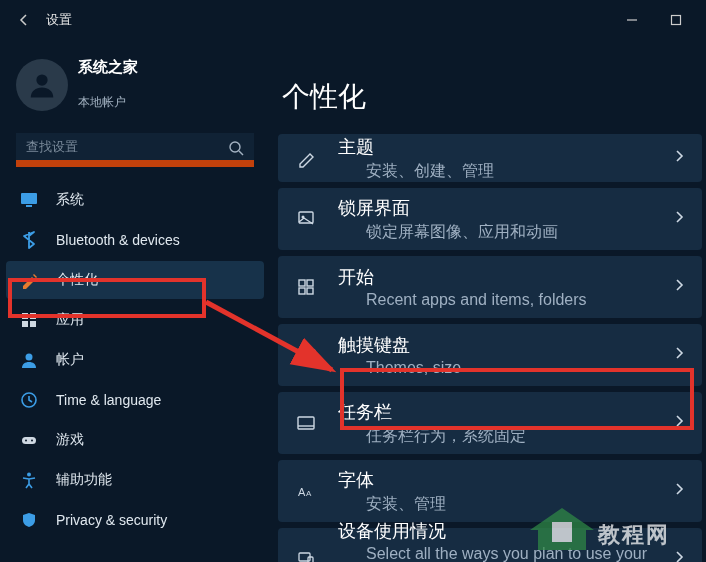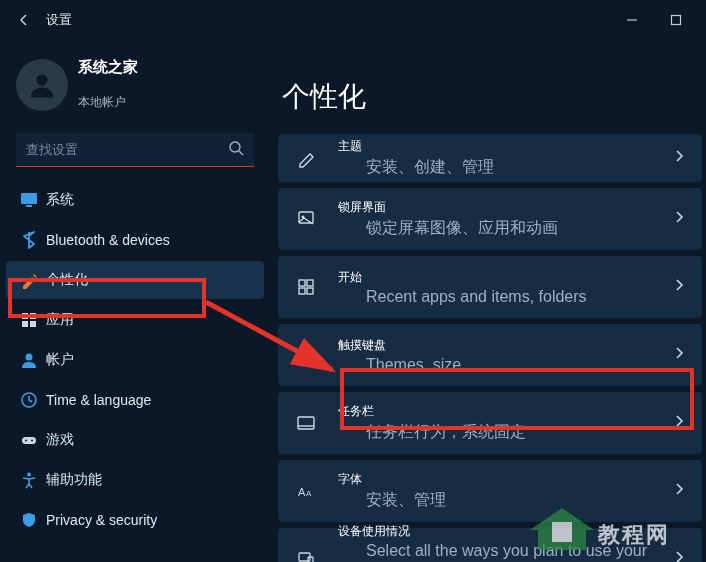--- a/index.html
+++ b/index.html
@@ -14,39 +14,39 @@
   .layout { display: flex; height: calc(100% - 40px); }
   
   .sidebar { width: 270px; padding: 0 6px; }
   .profile { display: flex; align-items: center; padding: 18px 10px 22px 10px; gap: 10px; }
   .avatar { width: 52px; height: 52px; border-radius: 50%; background: #2a3a4a; display: flex; align-items: center; justify-content: center; }
   .avatar svg { width: 30px; height: 30px; }
   .profile-name { font-size: 15px; font-weight: 600; color: #fff; }
   .profile-sub { font-size: 12px; color: #a3b2c2; margin-top: 17px; }
   
   .search { margin: 0 10px 14px 10px; position: relative; }
-  .search input { width: 100%; height: 34px; background: #102235; border: none; border-bottom: 1px solid #c2410c; color: #e6e6e6; padding: 0 36px 0 10px; font-size: 13px; outline: none; }
+  .search input { width: 100%; height: 34px; background: #102235; border: none; border-bottom: 7px solid #c2410c; color: #e6e6e6; padding: 0 36px 0 10px; font-size: 13px; outline: none; }
   .search input::placeholder { color: #7a8a9a; }
   .search .sicon { position: absolute; right: 10px; top: 7px; color: #a3b2c2; }
   
   .nav { display: flex; flex-direction: column; gap: 2px; }
-  .nav-item { display: flex; align-items: center; height: 38px; padding: 0 14px; gap: 8px; border-radius: 4px; font-size: 14px; color: #e0e8ef; cursor: pointer; }
+  .nav-item { display: flex; align-items: center; height: 38px; padding: 0 14px; gap: 18px; border-radius: 4px; font-size: 14px; color: #e0e8ef; cursor: pointer; }
   .nav-item.active { background: #17324a; }
   .nav-item .nicon { width: 18px; height: 18px; display: flex; align-items: center; justify-content: center; }
   
   .nav-highlight { position: absolute; border: 4px solid #e3332b; pointer-events: none; left: 8px; top: 278px; width: 198px; height: 40px; }
   
   .main { flex: 1; padding: 38px 4px 0 8px; position: relative; overflow: hidden; }
   .main-title { font-size: 28px; font-weight: 400; color: #fff; margin-bottom: 18px; margin-left: 4px; }
   
   .items { display: flex; flex-direction: column; gap: 6px; }
   .item { background: #162c42; border-radius: 4px; height: 62px; display: flex; align-items: center; padding: 0 18px 0 16px; position: relative; }
   .item .iicon { width: 24px; height: 24px; display: flex; align-items: center; justify-content: center; color: #cdd8e3; margin-right: 20px; }
   .item .itxt { flex: 1; }
-  .item .ititle { font-size: 12px; color: #fff; }
+  .item .ititle { font-size: 18px; color: #fff; }
   .item .isub { font-size: 16px; color: #9fb0c2; margin-top: 2px; margin-left: 28px; }
   .item .chev { color: #cdd8e3; }
   .item.first { height: 48px; }
   
   .item-highlight { position: absolute; border: 4px solid #e3332b; pointer-events: none; left: 340px; top: 368px; width: 354px; height: 62px; }
   
   .arrow { position: absolute; left: 200px; top: 296px; pointer-events: none; }
   
   .watermark { position: absolute; right: 6px; bottom: 4px; opacity: 0.72; pointer-events: none; }
   .watermark .roof { fill: #2f8a46; }

